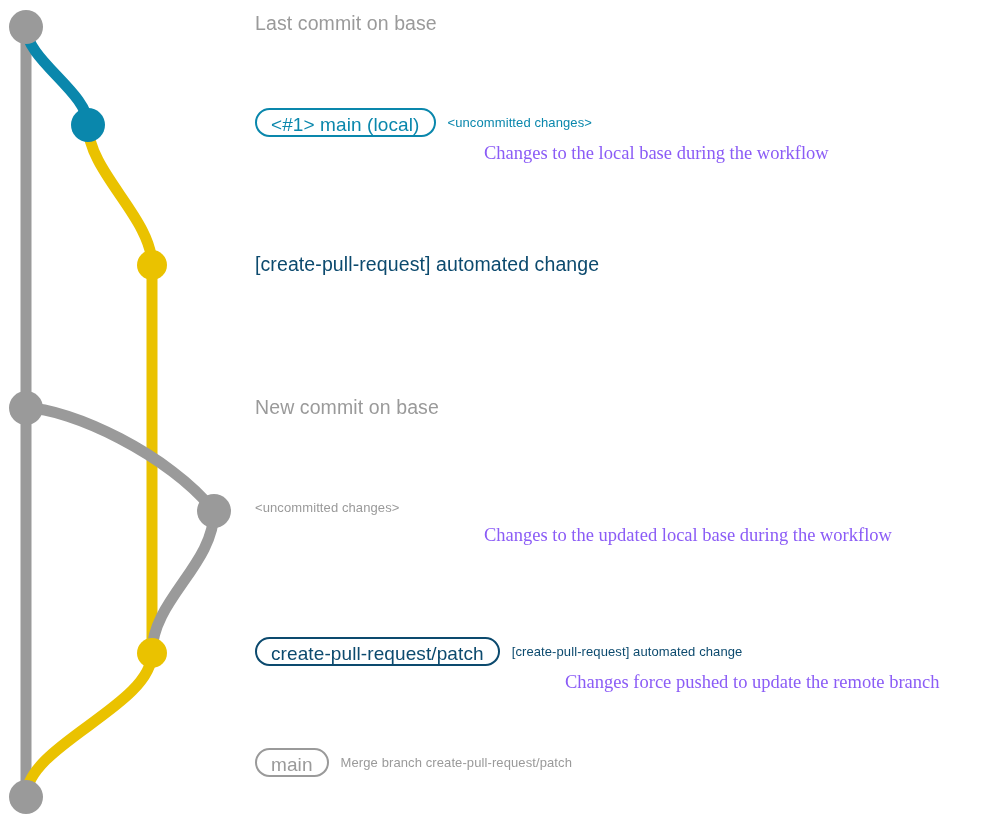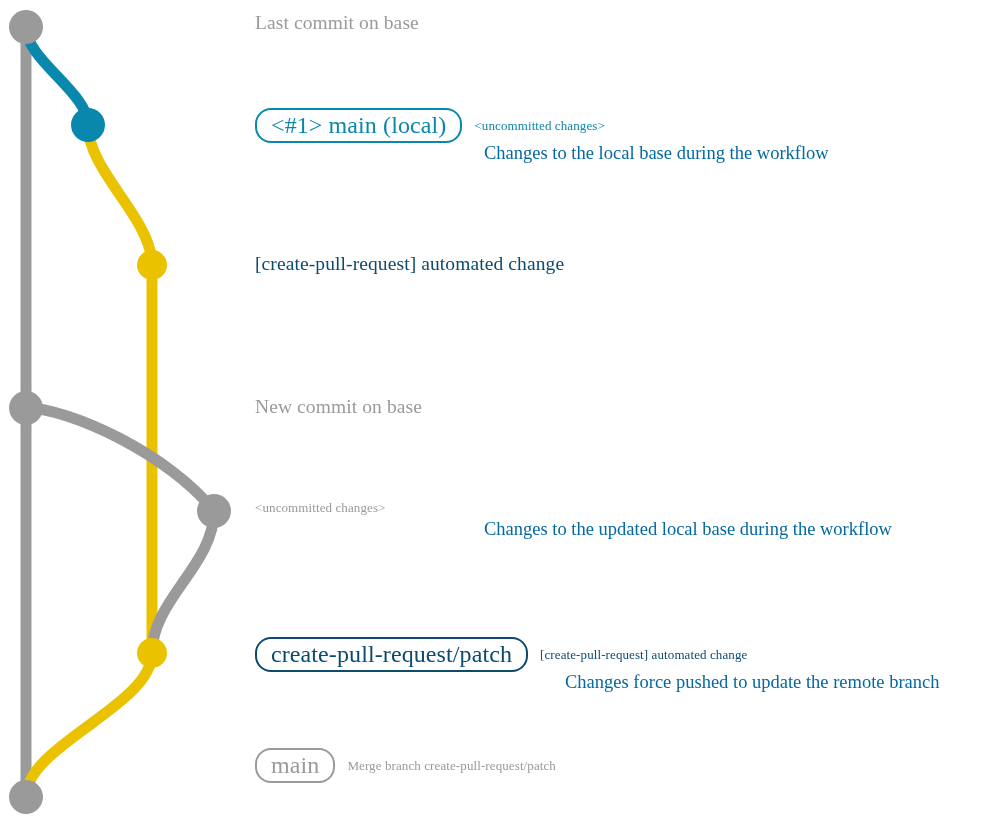--- a/index.html
+++ b/index.html
@@ -11,49 +11,48 @@
   }
   #graph{position:absolute;left:0;top:0;width:981px;height:827px;}
   .row{position:absolute;}
 
   
   .pill{
     display:inline-flex;align-items:center;justify-content:center;
     box-sizing:border-box;
     border:2px solid currentColor;
     border-radius:16px;
-    padding:5px 14px 6px 14px;
-    font-size:24px;
+    padding:5px 14px 0 14px;
+    font-size:19px;
     line-height:20px;
     font-weight:400;
     letter-spacing:0.1px;
     white-space:nowrap;
     background:#ffffff;
   }
   .subject{
     font-size:13px;
     line-height:22px;
     white-space:nowrap;
     letter-spacing:0.1px;
   }
   .headline{
     display:flex;align-items:center;
     gap:12px;
-    font-family:Liberation Serif, serif;
   }
   .plain-head{
     font-size:19.5px;line-height:22px;white-space:nowrap;letter-spacing:0.1px;
   }
   .note{
     font-family:"Liberation Serif", serif;
     font-size:18.5px;
     line-height:21px;
-    color:#0369a1;
+    color:#8b5cf6;
     white-space:nowrap;
-    margin-top:0;
+    margin-top:6px;
   }
 
   
   .c-gray{color:#9a9a9a;}
   .c-teal{color:#0a87ac;}
   .c-yellow{color:#0c4a6e;}
 </style>
 </head>
 <body>
 

